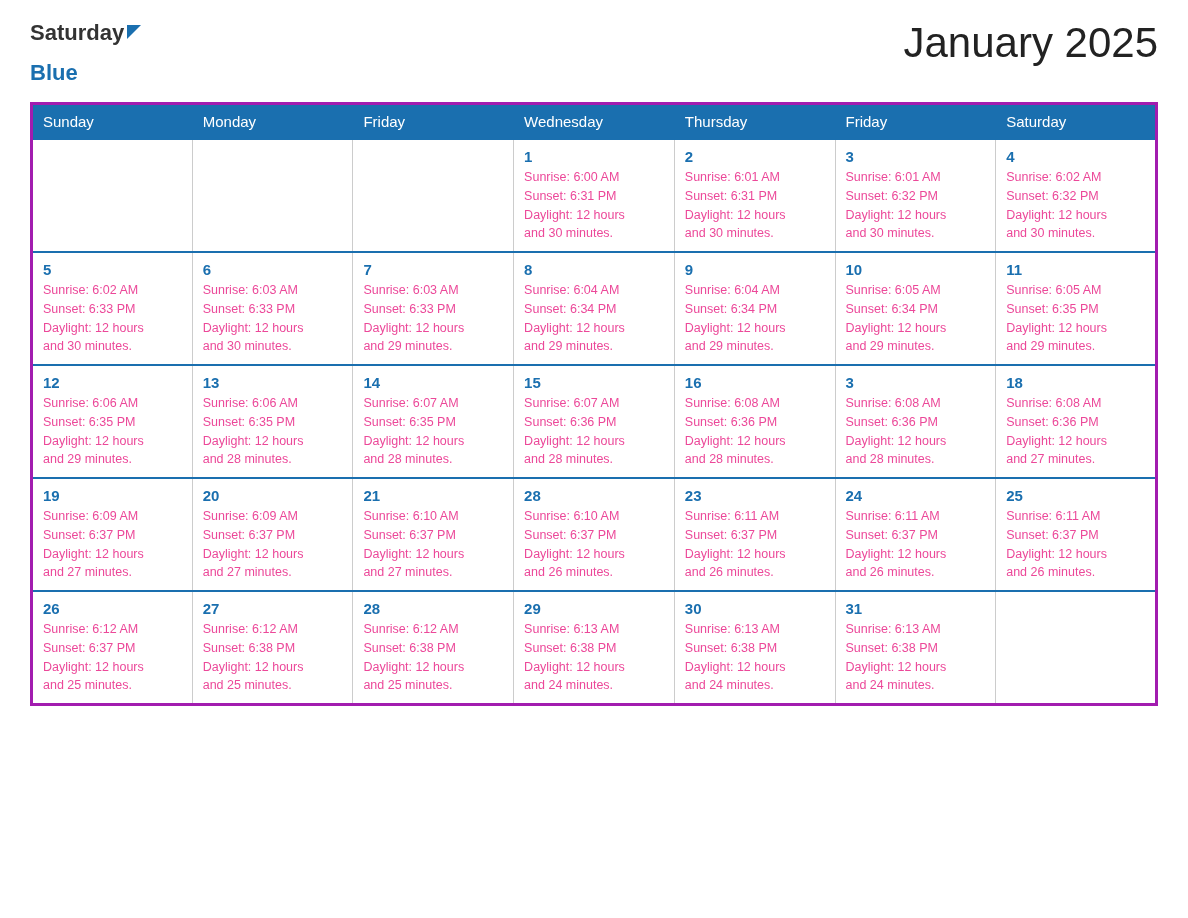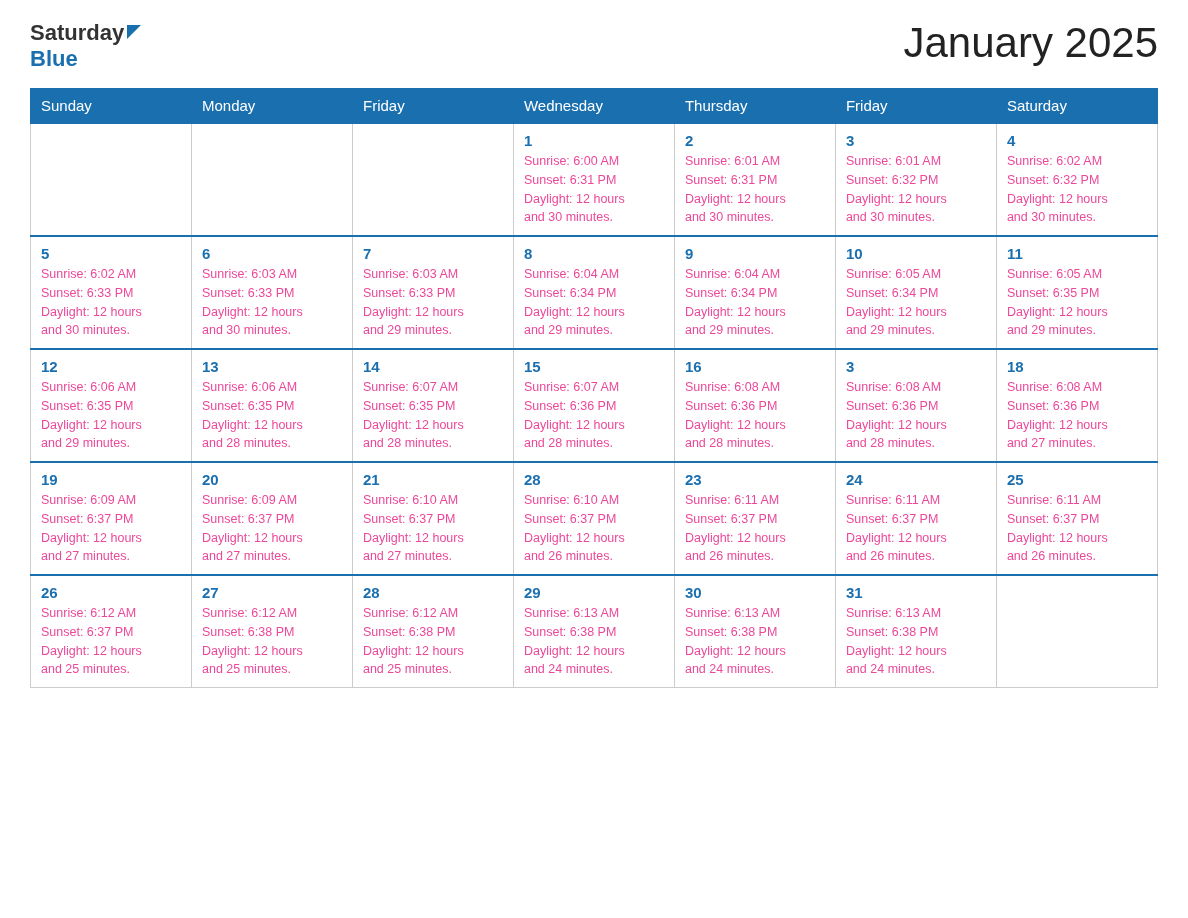--- a/index.html
+++ b/index.html
@@ -41,21 +41,21 @@
     }
     .title-block h2 {
       font-size: 18px;
       font-weight: normal;
       color: #444;
       margin-top: 4px;
     }
     .calendar {
       width: 100%;
       border-collapse: collapse;
-      border: 1px solid #a21caf;
+      border: 3px solid #a21caf;
     }
     .calendar th {
       background-color: #1a6faf;
       color: #fff;
       font-size: 15px;
       font-weight: normal;
       padding: 8px 10px;
       text-align: left;
       border: 1px solid #1a6faf;
     }
@@ -94,21 +94,21 @@
   <div class="logo-wrapper">
     <div class="logo-line1">
       <span style="font-size:22px;font-weight:bold;color:#333;">Saturday</span>
       <span style="display:inline-block;margin-left:3px;margin-top:2px;">
         <svg width="14" height="14" viewBox="0 0 14 14">
           <polygon points="0,0 14,0 0,14" fill="#1a6faf"></polygon>
         </svg>
       </span>
     </div>
     <div class="logo-line2">
-      <span style="font-size:22px;font-weight:bold;color:#1a6faf;">Blue</span>
+      <span style="font-size:22px;font-weight:bold;color:#1a6faf;margin-top:14px;">Blue</span>
     </div>
   </div>
   <div class="title-block">
     <h1>January 2025</h1>
   </div>
 </div>
 
 <table class="calendar">
   <thead>
     <tr>

